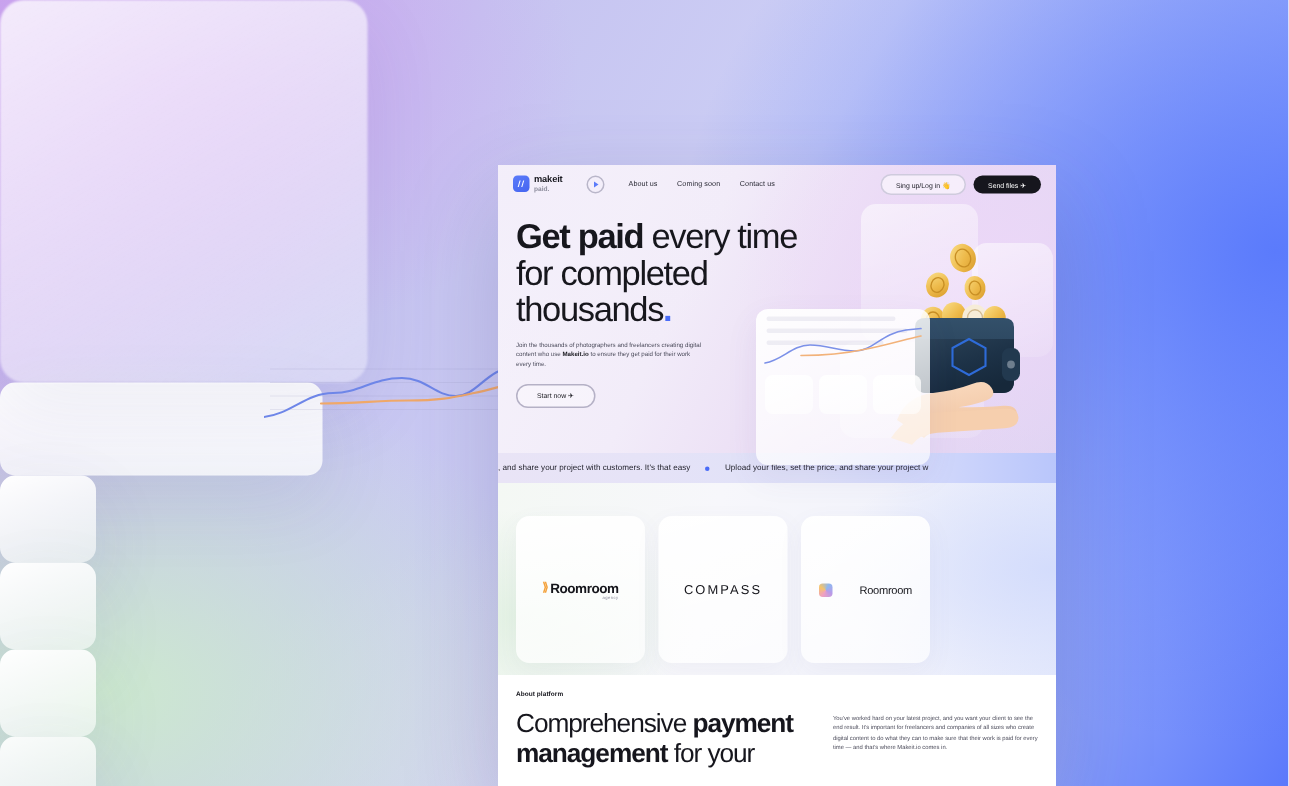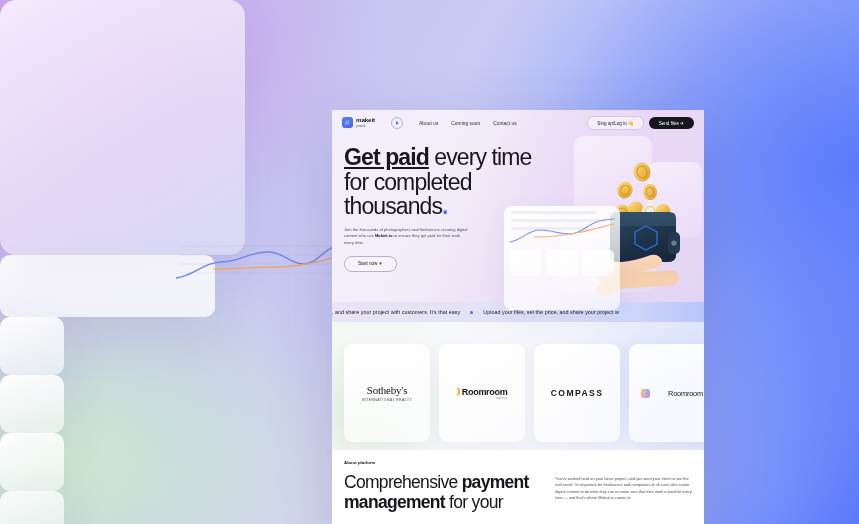--- a/index.html
+++ b/index.html
@@ -86,21 +86,21 @@
     font-size: 4.6px; color: #ffffff; background: #16161d; border-radius: 9px;
     padding: 3.6px 10px; white-space: nowrap;
   }
 
   
   .hero-copy { position: relative; padding: 9px 12px 0; width: 232px; z-index: 5; }
   h1.headline {
     font-size: 23px; line-height: 1.07; letter-spacing: -0.9px;
     color: #17171d; font-weight: 400;
   }
-  h1.headline b { font-weight: 700; text-decoration: underline; }
+  h1.headline b { font-weight: 700; }
   .dot-accent { color: #4a6cf7; font-weight: 700; }
   .hero-sub {
     margin-top: 8px; width: 124px;
     font-size: 4.1px; line-height: 1.62; color: #4c4c5c;
   }
   .hero-sub b { color: #17171d; font-weight: 700; }
   .btn-outline {
     display:inline-block; margin-top: 9px;
     font-size: 4.6px; color: #17171d; border: 0.7px solid #b5b1c6;
     border-radius: 10px; padding: 4.6px 13px; background: rgba(255,255,255,0.35);
@@ -156,21 +156,21 @@
     box-shadow: 0 6px 18px rgba(95,95,150,0.055);
     display:flex; align-items:center; justify-content:center;
   }
   .lg-inner { text-align:center; }
   .lg-sothebys { font-family:"Liberation Serif", serif; font-size: 11px; color:#15151b; letter-spacing:-0.2px; }
   .lg-sothebys-sub { font-size: 3.3px; letter-spacing: 0.55px; color:#3a3a46; margin-top:1.5px; font-family:"Liberation Sans",sans-serif;}
   .lg-spotless { display:flex; align-items:center; gap:3px; }
   .lg-spotless-mark { color:#f4a23c; font-size:8px; letter-spacing:-2px; font-weight:700; }
   .lg-spotless-txt { font-size: 9px; font-weight: 700; color:#15151b; letter-spacing:-0.3px; position:relative;}
   .lg-spotless-sub { font-size:2.8px; color:#8a8a99; letter-spacing:0.3px; margin-top:-1px; text-align:right;}
-  .lg-compass { font-size: 8.6px; letter-spacing: 1.4px; color:#15151b; font-weight:700; }
+  .lg-compass { font-size: 8.6px; letter-spacing: 1.4px; color:#15151b; font-weight:400; }
   .lg-room { display:flex; align-items:center; gap:18px; }
   .lg-room-mark { width:9px;height:9px;border-radius:2.5px;
     background: conic-gradient(from 210deg, #f0a0c0, #f6c56a, #8fb8f0, #b99ae8, #f0a0c0); }
   .lg-room-txt { font-size: 7.4px; color:#15151b; letter-spacing:-0.2px; }
 
   
   .about { padding: 10px 12px 0; background:#fff; height: 74px; position:relative; }
   .about-eyebrow { font-size: 4.3px; font-weight:700; color:#16161d; letter-spacing:0.05px; }
   .about-grid { display:flex; gap: 16px; margin-top: 8px; }
   .about-head {
@@ -329,26 +329,20 @@
       <div class="marquee-track">
         <span class="mq-item">, and share your project with customers. It's that easy</span>
         <span class="mq-dot"></span>
         <span class="mq-item">Upload your files, set the price, and share your project w</span>
       </div>
     </div>
 
     <section class="logos">
       <div class="logo-row">
 
-        <div class="logo-card">
-          <div class="lg-inner">
-            <div class="lg-sothebys">Sotheby's</div>
-            <div class="lg-sothebys-sub">INTERNATIONAL REALTY</div>
-          </div>
-        </div>
 
         <div class="logo-card">
           <div class="lg-inner">
             <div class="lg-spotless">
               <span class="lg-spotless-mark">⟩⟩</span>
               <span class="lg-spotless-txt">Roomroom</span>
             </div>
             <div class="lg-spotless-sub">agency</div>
           </div>
         </div>

